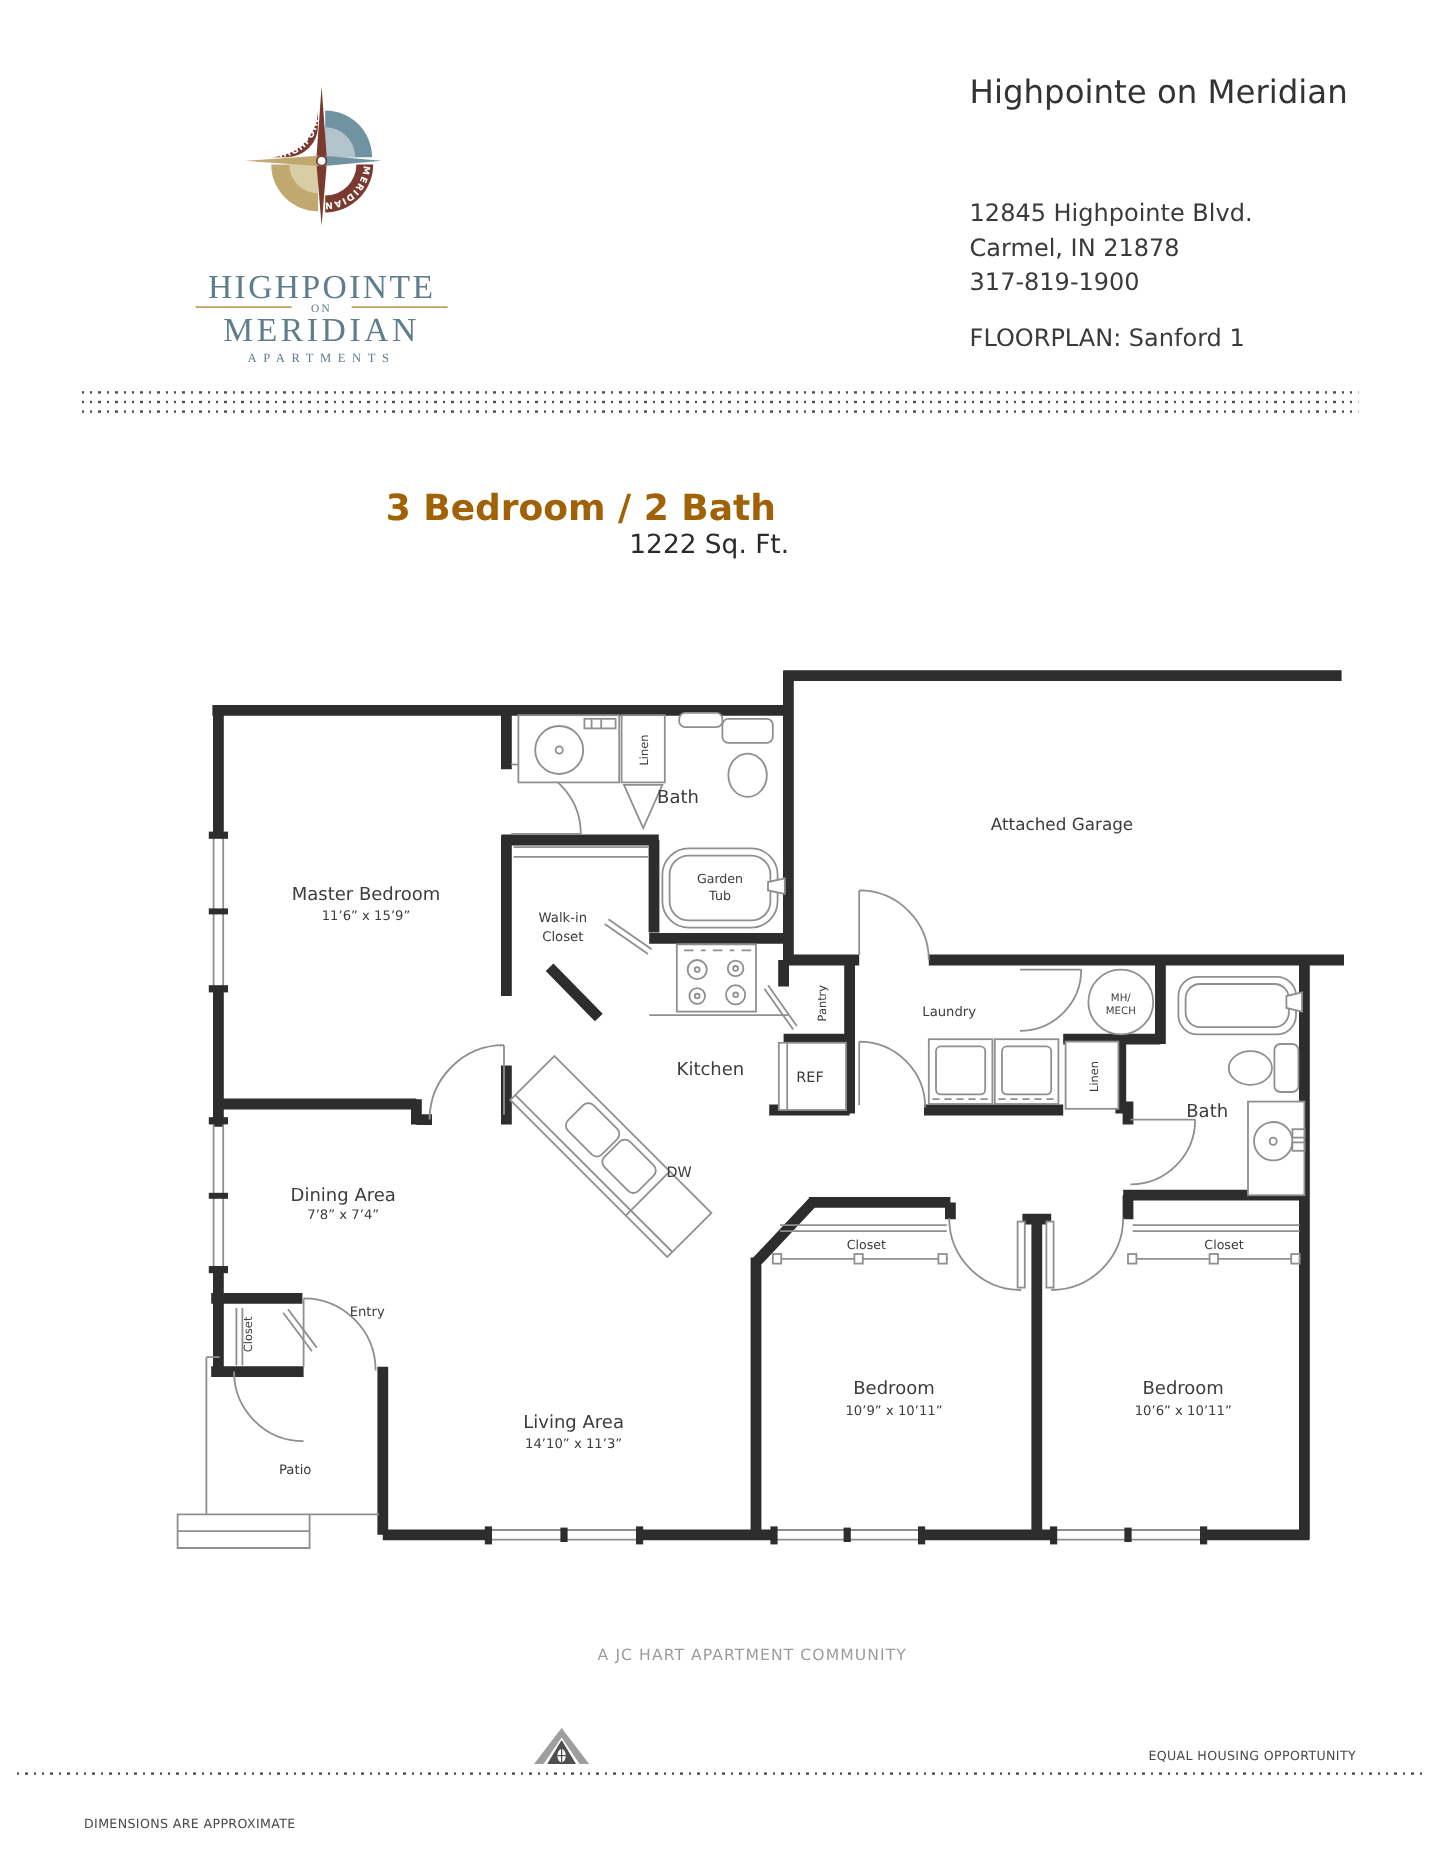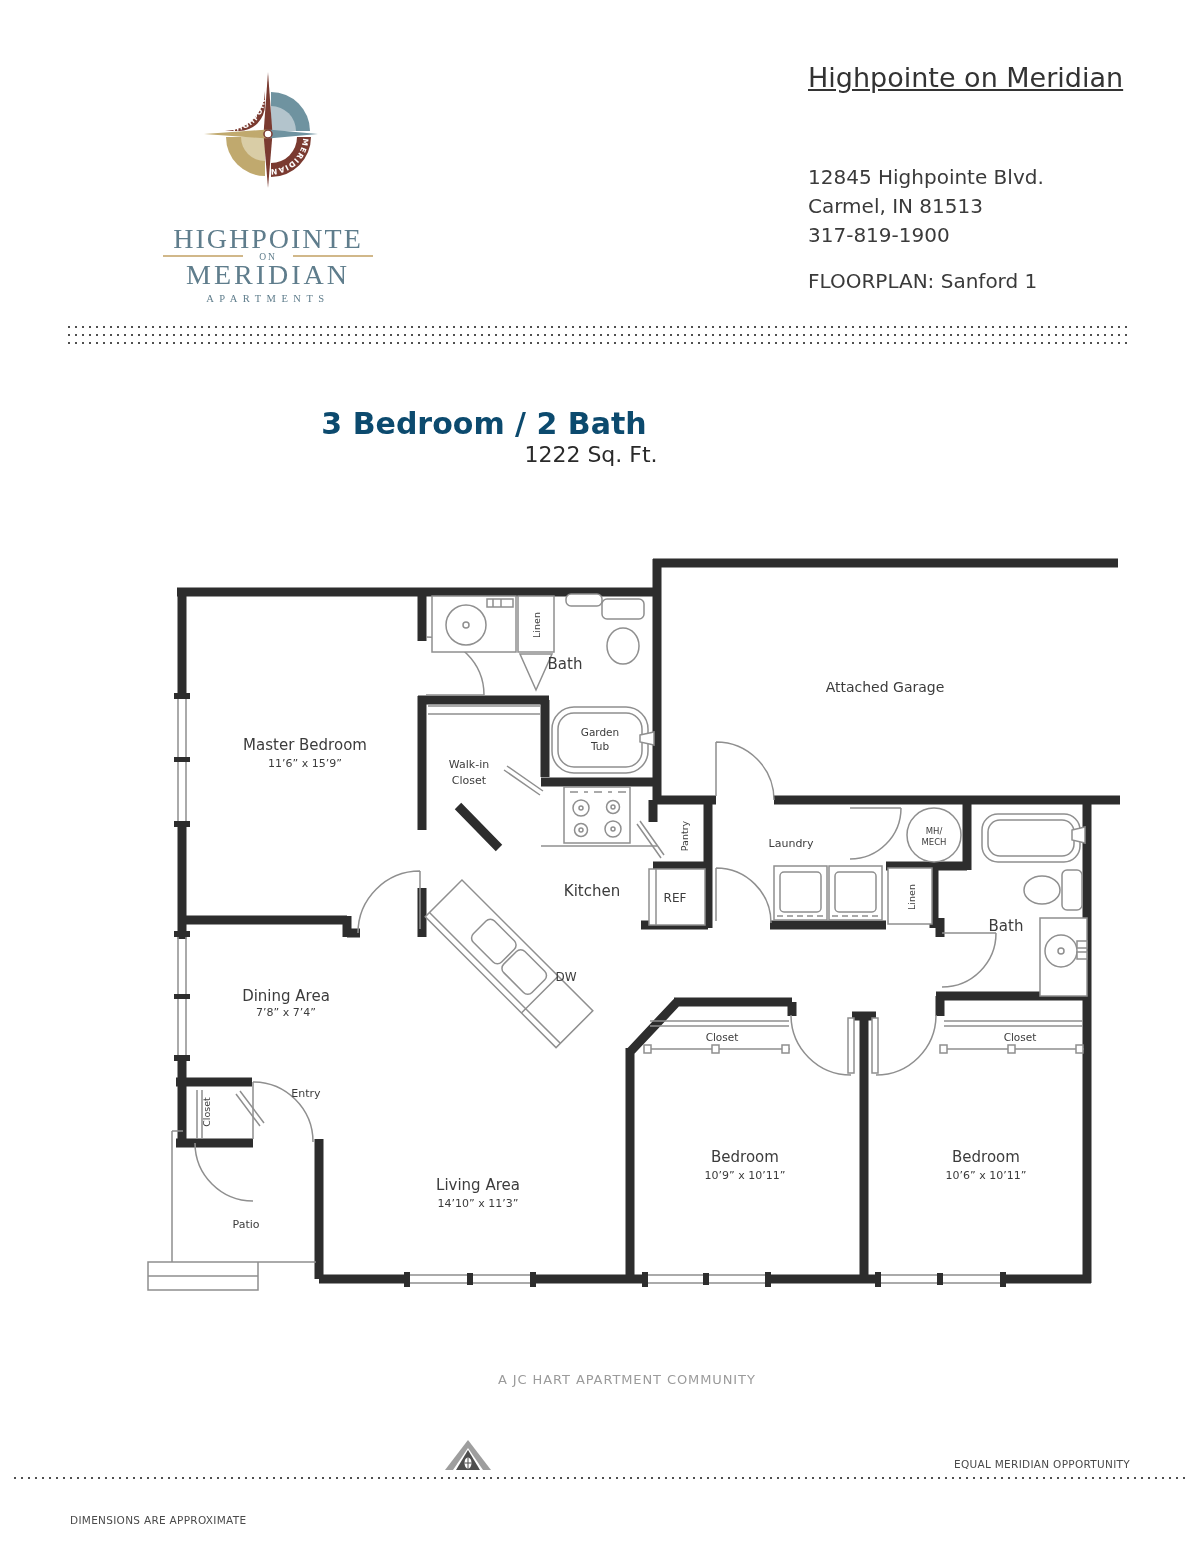--- a/index.html
+++ b/index.html
@@ -3,33 +3,33 @@
 <meta charset="utf-8">
 <style>
   html,body{margin:0;padding:0;}
   body{
     width:1200px;height:1553px;position:relative;background:#ffffff;
     font-family:"DejaVu Sans",sans-serif;color:#3a3a3a;overflow:hidden;
   }
   .abs{position:absolute;}
 
   
-  .prop-name{left:808px;top:62px;font-size:27px;color:#333;text-decoration:underline;}
+  .prop-name{left:808px;top:62px;font-size:27px;color:#333;}
   .addr{left:808px;top:116px;font-size:20px;line-height:29px;color:#3a3a3a;margin-top:47px;}
   .sites{left:808px;top:214px;font-size:20px;line-height:29px;color:#3a3a3a;}
   .fp-line{left:808px;top:269px;font-size:20px;color:#3a3a3a;}
 
   
   .dotrow{height:2px;background:repeating-linear-gradient(90deg,#4f4f4f 0 2px,transparent 2px 7px);}
   .divider-top{left:68px;top:326px;width:1064px;}
   .divider-top .dotrow{margin-bottom:6px;}
   .divider-bottom{left:14px;top:1477px;width:1172px;}
 
   
-  .plan-title{left:0;top:406px;width:968px;text-align:center;font-size:30px;font-weight:bold;color:#0c4a6e;}
+  .plan-title{left:0;top:406px;width:968px;text-align:center;font-size:30px;font-weight:bold;color:#a16207;}
   .plan-sqft{left:0;top:442px;width:1182px;text-align:center;font-size:22px;color:#2a2a2a;}
 
   
   .wall{stroke:#2d2d2d;stroke-width:9;fill:none;}
   .thin{stroke:#8f8f8f;stroke-width:1.5;fill:none;}
   .fixw{stroke:#8f8f8f;stroke-width:1.5;fill:#ffffff;}
   .capb{fill:#2d2d2d;stroke:none;}
   text.rm{font-family:"DejaVu Sans",sans-serif;fill:#3c3c3c;text-anchor:middle;}
   .f15{font-size:15px;} .f14{font-size:14px;} .f12{font-size:12px;}
   .f11{font-size:11px;} .f10{font-size:10.5px;} .f9{font-size:9.5px;} .f8{font-size:8.5px;}
@@ -80,21 +80,21 @@
     <line x1="138" y1="196" x2="218" y2="196" stroke="#c2a163" stroke-width="1.5"></line>
     <text class="wordmark" x="113" y="200" font-size="9.5" letter-spacing="2" fill="#9a7b4f">ON</text>
     <text class="wordmark" x="113" y="224" font-size="28" letter-spacing="3">MERIDIAN</text>
     <text class="wordmark" x="113" y="242" font-size="10.5" letter-spacing="5.5" fill="#8a4a3f">APARTMENTS</text>
   </g>
 </svg>
 
 <div class="abs prop-name">Highpointe on Meridian</div>
 <div class="abs addr">
   <div>12845 Highpointe Blvd.</div>
-  <div>Carmel, IN 81513</div>
+  <div>Carmel, IN 21878</div>
   <div>317-819-1900</div>
 </div>
 <div class="abs sites">
 </div>
 <div class="abs fp-line">FLOORPLAN: Sanford 1</div>
 
 <div class="abs divider-top">
   <div class="dotrow"></div>
     <div class="dotrow"></div>
     <div class="dotrow"></div>
@@ -284,16 +284,16 @@
 
 <div class="abs foot-left">DIMENSIONS ARE APPROXIMATE</div>
 <svg class="abs" style="left:444px;top:1438px;" width="48" height="34" viewBox="0 0 48 34">
   <polygon points="24,2 47,32 1,32" fill="#9e9e9e"></polygon>
   <polygon points="24,10 39,32 9,32" fill="#ffffff"></polygon>
   <polygon points="24,12 36,32 12,32" fill="#4f4f4f"></polygon>
   <ellipse cx="24" cy="25" rx="3.5" ry="5.5" fill="#ffffff"></ellipse>
   <path d="M 20.5,25 H 27.5 M 24,19.5 V 30.5" stroke="#4f4f4f" stroke-width="1"></path>
 </svg>
 <div class="abs foot-center">A JC HART APARTMENT COMMUNITY</div>
-<div class="abs foot-right">EQUAL MERIDIAN OPPORTUNITY</div>
+<div class="abs foot-right">EQUAL HOUSING OPPORTUNITY</div>
 <div class="abs divider-bottom">
   <div class="dotrow"></div>
 </div>
 
 </body></html>

